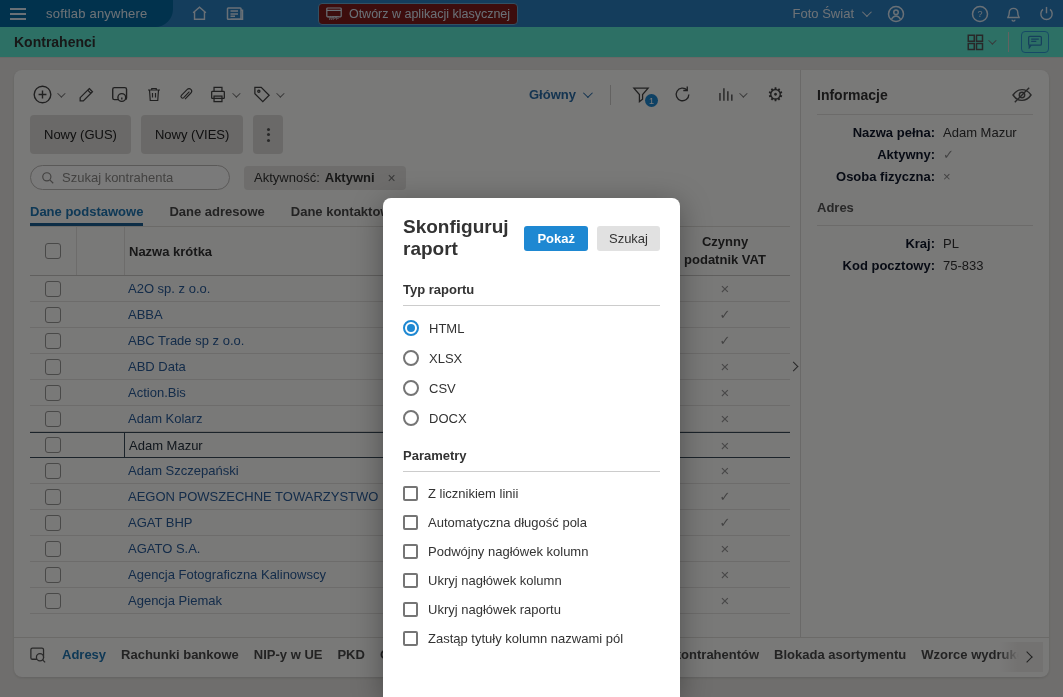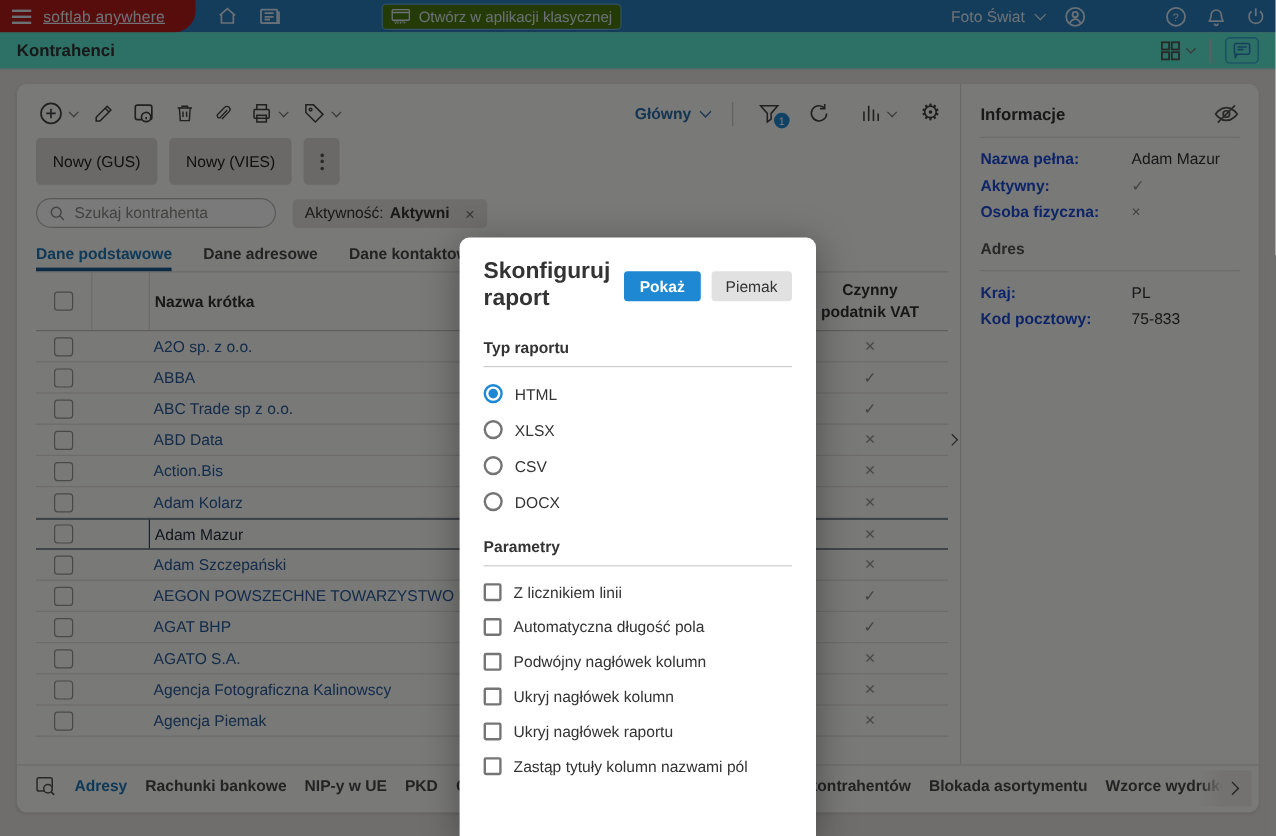--- a/index.html
+++ b/index.html
@@ -3,28 +3,28 @@
 <meta charset="utf-8">
 <style>
   * { margin:0; padding:0; box-sizing:border-box; }
   html,body { width:1063px; height:697px; overflow:hidden; background:#e9e7e4;
     font-family:"Liberation Sans", sans-serif; }
   .screen { position:relative; width:1063px; height:697px; overflow:hidden; }
 
   
   .topbar { position:absolute; top:0; left:0; right:0; height:27px; background:#2b7fc0;
     display:flex; align-items:center; color:#eaf3fb; }
-  .brand-pill { display:flex; align-items:center; gap:10px; background:#b91c1c;
-    height:27px; padding:0 26px 0 10px; border-radius:0 0 18px 0;text-decoration:underline; }
+  .brand-pill { display:flex; align-items:center; gap:20px; background:#0369a1;
+    height:27px; padding:0 26px 0 10px; border-radius:0 0 18px 0; }
   .burger { display:flex; flex-direction:column; gap:3px; cursor:pointer; }
   .burger span { width:16px; height:2px; background:#dcebf7; display:block; }
   .brand { font-size:13px; color:#e4eef7; letter-spacing:.2px; }
   .top-ic { margin-left:18px; display:flex; align-items:center; cursor:pointer; }
   .open-classic { position:absolute; left:318px; top:3px; width:200px; height:22px;
-    background:#4d7c0f; border:1px solid #66a9d2; border-radius:4px; color:#ddeaf6;
+    background:#7f1d1d; border:1px solid #66a9d2; border-radius:4px; color:#ddeaf6;
     font-size:12.5px; display:flex; align-items:center; justify-content:center; gap:7px;
     font-family:"Liberation Sans", sans-serif; cursor:pointer; }
   .top-right { position:absolute; right:8px; top:0; height:27px; display:flex; align-items:center; gap:16px; }
   .company { display:flex; align-items:center; gap:8px; font-size:13px; color:#e4eef7; cursor:pointer; }
   .chev { width:7px; height:7px; border-right:1.6px solid currentColor; border-bottom:1.6px solid currentColor;
     transform:rotate(45deg) translateY(-2px); display:inline-block; }
   .user-gap { width:34px; }
 
   
   .pagebar { position:absolute; top:27px; left:0; right:0; height:31px; background:#5eead4;
@@ -96,21 +96,21 @@
   .g-row.sel .name { color:#25313d; }
   .vat-mark { width:130px; text-align:center; color:#8a8a8a; font-size:13px; }
   .vat-mark.cross { font-size:15px; color:#969696; }
 
   
   .info-panel { width:248px; padding:16px 16px 0 16px; font-size:13px; color:#333; position:relative; }
   .info-head { display:flex; align-items:center; justify-content:space-between; }
   .info-title { font-weight:bold; font-size:14px; color:#333; }
   .hr { height:1px; background:#e2e0de; margin:10px 0; }
   .f-grid { display:grid; grid-template-columns:118px 1fr; row-gap:7px; column-gap:8px; margin-top:6px; }
-  .f-label { text-align:left; font-weight:bold; color:#1d4ed8; }
+  .f-label { text-align:right; font-weight:bold; color:#0f172a; }
   .f-val { color:#333; }
   .f-val.mark { color:#8a8a8a; }
   .sec-title { color:#555; font-weight:bold; margin-top:16px; }
   .collapse { position:absolute; left:-11px; top:288px; color:#555; cursor:pointer; }
   .collapse .chev { transform:rotate(-45deg); }
 
   
   .bottom-strip { height:40px; border-top:1px solid #e0deda; display:flex; align-items:flex-start;
     padding:9px 0 0 14px; position:relative; }
   .bs-icon { color:#555; margin-right:14px; cursor:pointer; margin-top:-2px; }
@@ -551,21 +551,21 @@
     </div>
   </div>
 
   <div class="backdrop"></div>
 
   <div class="modal">
     <div class="m-head">
       <span class="m-title">Skonfiguruj raport</span>
       <div class="m-btns">
         <button class="m-show">Pokaż</button>
-        <button class="m-close">Piemak</button>
+        <button class="m-close">Szukaj</button>
       </div>
     </div>
     <div class="m-sec">Typ raportu</div>
     <div id="report-types">
         <div class="opt">
           <span class="radio sel"></span>
           <span>HTML</span>
         </div>
         <div class="opt">
           <span class="radio"></span>

